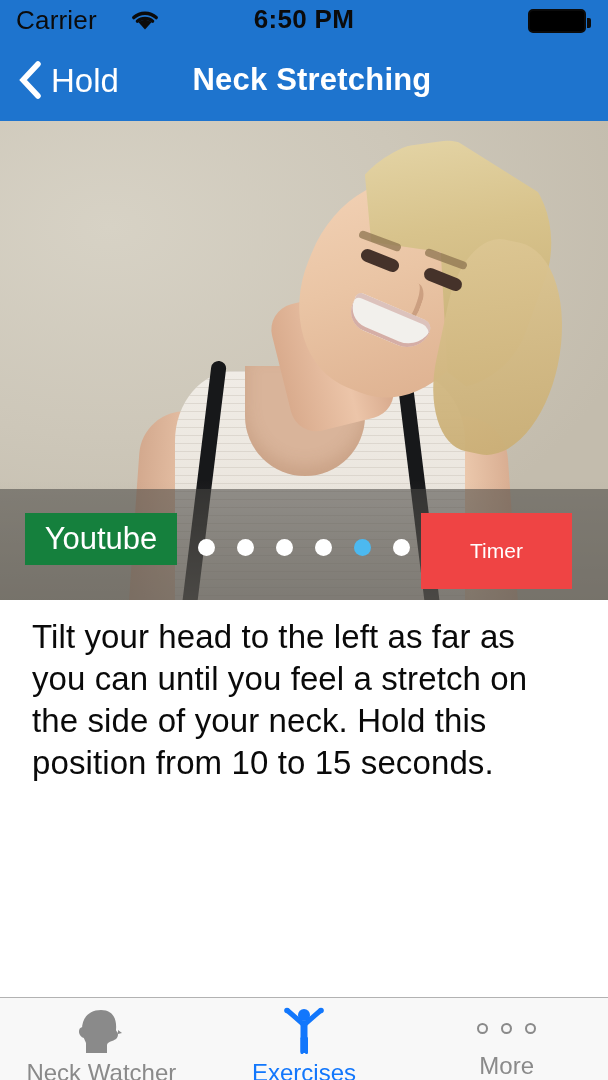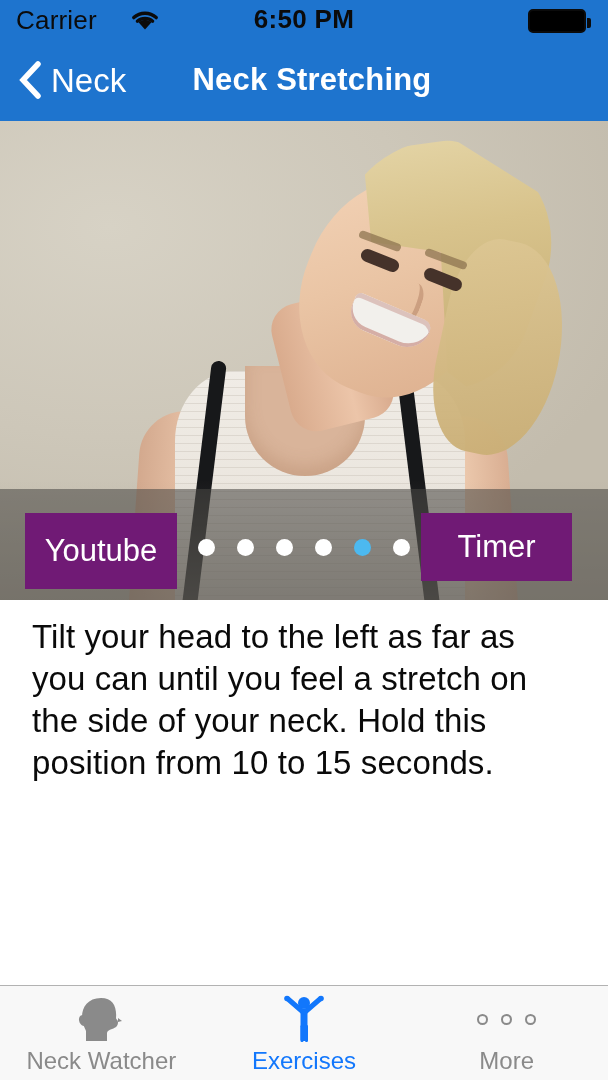--- a/index.html
+++ b/index.html
@@ -144,32 +144,32 @@
     transform:rotate(23deg);
     box-shadow:0 -4px 0 0 rgba(190,120,110,0.55) inset, 0 5px 0 0 rgba(180,110,100,0.35) inset;
   }
 
   
   .overlay{
     position:absolute; left:0; top:489px; width:608px; height:111px;
     background:rgba(74,72,68,0.56);
   }
   .btn-youtube{
-    position:absolute; left:25px; top:24px; width:152px; height:76px;
-    background:#701a75; color:#fff; border:none;
+    position:absolute; left:25px; top:24px; width:152px; height:52px;
+    background:#15803d; color:#fff; border:none;
     display:flex; align-items:center; justify-content:center;
     font-family:"Liberation Sans", sans-serif; font-size:31px;
     cursor:pointer;
     text-align:center;
   }
   .btn-timer{
-    position:absolute; left:421px; top:24px; width:151px; height:68px;
-    background:#701a75; color:#fff; border:none;
+    position:absolute; left:421px; top:24px; width:151px; height:76px;
+    background:#ef4444; color:#fff; border:none;
     display:flex; align-items:center; justify-content:center;
-    font-family:"Liberation Sans", sans-serif; font-size:31px;
+    font-family:"Liberation Sans", sans-serif; font-size:21px;
     cursor:pointer;
   }
   .pagedots{
     position:absolute; left:0; top:24px; width:608px; height:68px;
     display:flex; align-items:center; justify-content:center; gap:22px;
     pointer-events:none;
   }
   .dot{
     width:17px; height:17px; border-radius:50%;
     background:#ffffff;
@@ -181,21 +181,21 @@
     position:absolute; left:0; top:600px; width:608px; height:385px;
     background:#ffffff; padding:16px 32px 0 32px;
   }
   .desc-text{
     font-size:33px; line-height:42px; color:#0a0a0a;
     letter-spacing:0.1px;
   }
 
   
   .tabbar{
-    position:absolute; left:0; bottom:0; width:608px; height:95px;
+    position:absolute; left:0; bottom:0; width:608px; height:83px;
     background:#F8F8F8; border-top:1px solid #B2B2B2;
     display:flex;
   }
   .tab{
     flex:1 1 0; display:flex; flex-direction:column;
     align-items:center; justify-content:flex-start; padding-top:9px;
     cursor:pointer;
   }
   .tab-icon{ height:49px; display:flex; align-items:center; justify-content:center; }
   .tab-label{ font-size:24px; margin-top:3px; color:#8A8A8A; }
@@ -225,21 +225,21 @@
   </div>
 
   <div class="navbar">
     <div class="nav-title">Neck Stretching</div>
     <div class="nav-back">
       <span class="chev">
         <svg viewBox="0 0 24 38" width="24" height="38">
           <path d="M20 3 L5 19 L20 35" stroke="#ffffff" stroke-width="5.5" fill="none" stroke-linecap="round" stroke-linejoin="miter"></path>
         </svg>
       </span>
-      <span class="nav-back-label">Neck</span>
+      <span class="nav-back-label">Hold</span>
     </div>
   </div>
 
   <div class="photo">
     <div class="wall"></div>
     <div class="armL"></div>
     <div class="armR"></div>
     <div class="torso">
         <div class="torso-lines"></div>
       </div>

